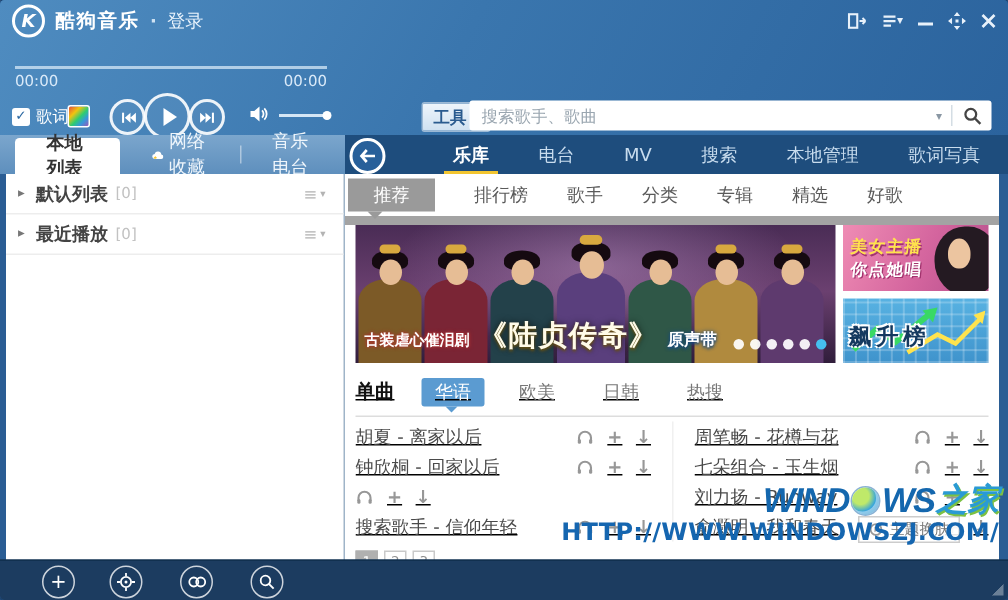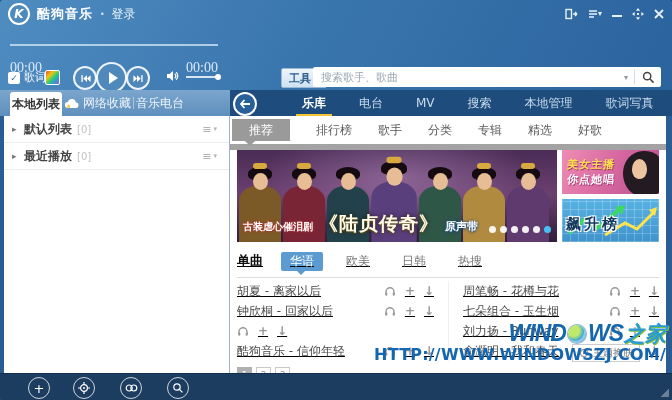--- a/index.html
+++ b/index.html
@@ -15,21 +15,21 @@
         font-style:italic;font-size:12px;display:flex;align-items:center;justify-content:center;margin-right:7px;}
   .app-title{color:#fff;font-weight:bold;font-size:13px;letter-spacing:1px;}
   .title-dot{color:#cfe2f3;margin:0 7px;font-weight:bold;}
   .login-link{color:#eaf4fd;font-size:12px;cursor:pointer;}
   .win-controls{margin-left:auto;display:flex;align-items:center;gap:10px;color:#e8f1fa;}
   .win-btn{display:flex;align-items:center;cursor:pointer;color:#e8f1fa;}
   .win-btn svg{display:block;}
   .caret{font-size:8px;line-height:1;color:inherit;}
 
   .seek-bar{position:absolute;left:10px;top:44px;width:208px;height:2px;background:rgba(214,232,247,.75);cursor:pointer;}
-  .time{position:absolute;top:60px;font-size:14px;color:#d9e9f8;font-family:Liberation Serif, serif;}
+  .time{position:absolute;top:49px;font-size:10px;color:#d9e9f8;}
   .time.elapsed{left:10px;}
   .time.total{left:178px;width:40px;text-align:right;}
 
   .lyrics-toggle{position:absolute;left:8px;top:70px;display:flex;align-items:center;gap:4px;cursor:pointer;}
   .checkbox{width:12px;height:12px;background:#fff;border-radius:2px;display:flex;align-items:center;
             justify-content:center;font-size:9px;font-weight:bold;color:#2d6aa3;}
   .lyrics-label{color:#fff;font-size:11px;}
   .spectrum{position:absolute;left:45px;top:70px;width:13px;height:13px;border:1px solid #fff;border-radius:2px;
             background:linear-gradient(135deg,#e74c3c 0%,#f1c40f 30%,#2ecc71 55%,#3498db 75%,#9b59b6 100%);cursor:pointer;}
   .ctl{position:absolute;border:2px solid rgba(255,255,255,.9);border-radius:50%;background:rgba(255,255,255,.06);
@@ -53,21 +53,21 @@
                 font-family:inherit;}
   .search-input::placeholder{color:#9aa6b0;}
   .search-caret{color:#8a97a3;font-size:8px;padding:0 6px;cursor:pointer;}
   .search-divider{width:1px;height:14px;background:#d4dde4;}
   .search-btn{width:26px;display:flex;align-items:center;justify-content:center;color:#444;cursor:pointer;}
 
   
   .tabs-row{position:absolute;top:90px;left:0;right:0;height:26px;display:flex;}
   .sidebar-tabs{width:230px;background:linear-gradient(#7ba6cd,#5e8fbd);display:flex;align-items:flex-end;
                 padding-left:10px;box-sizing:border-box;}
-  .stab{height:26px;display:flex;align-items:center;gap:4px;padding:0 2px;color:#eef5fb;font-size:12px;cursor:pointer;}
+  .stab{height:26px;display:flex;align-items:center;gap:4px;padding:0 21px;color:#eef5fb;font-size:12px;cursor:pointer;}
   .stab.active{background:#fff;color:#333;font-weight:bold;border-radius:3px 3px 0 0;height:24px;}
   .stab-sep{width:1px;height:12px;background:rgba(255,255,255,.45);margin-bottom:7px;}
   .content-tabs{flex:1;background:#1e4d7d;display:flex;align-items:center;gap:33px;padding-left:72px;position:relative;}
   .ntab{color:#c8dcee;font-size:12px;height:27px;line-height:26px;cursor:pointer;position:relative;}
   .ntab.active{color:#fff;font-weight:bold;}
   .ntab.active::after{content:"";position:absolute;left:-6px;right:-6px;bottom:0;height:3px;background:#f2c530;}
   .back-button{position:absolute;left:233px;top:92px;width:20px;height:20px;border:2px solid #fff;border-radius:50%;
                background:#28609a;display:flex;align-items:center;justify-content:center;color:#fff;cursor:pointer;z-index:5;}
 
   
@@ -470,21 +470,21 @@
                       <path d="M2 9V6.8a4 4 0 018 0V9" fill="none" stroke="#979797" stroke-width="1.4"></path>
                       <rect x="1.2" y="7.6" width="2.1" height="3.2" rx="1" fill="#979797"></rect>
                       <rect x="8.7" y="7.6" width="2.1" height="3.2" rx="1" fill="#979797"></rect>
                     </svg>
                   </span>
                   <span class="act">+</span>
                   <span class="act">↓</span>
                 </span>
             </div>
             <div class="song-row">
-              <span class="song-name">酷狗音乐 - 信仰年轻</span>
+              <span class="song-name">搜索歌手 - 信仰年轻</span>
               <span class="song-actions">
                   <span class="act">
                     <svg width="12" height="12" viewBox="0 0 12 12">
                       <path d="M2 9V6.8a4 4 0 018 0V9" fill="none" stroke="#979797" stroke-width="1.4"></path>
                       <rect x="1.2" y="7.6" width="2.1" height="3.2" rx="1" fill="#979797"></rect>
                       <rect x="8.7" y="7.6" width="2.1" height="3.2" rx="1" fill="#979797"></rect>
                     </svg>
                   </span>
                   <span class="act">+</span>
                   <span class="act">↓</span>

